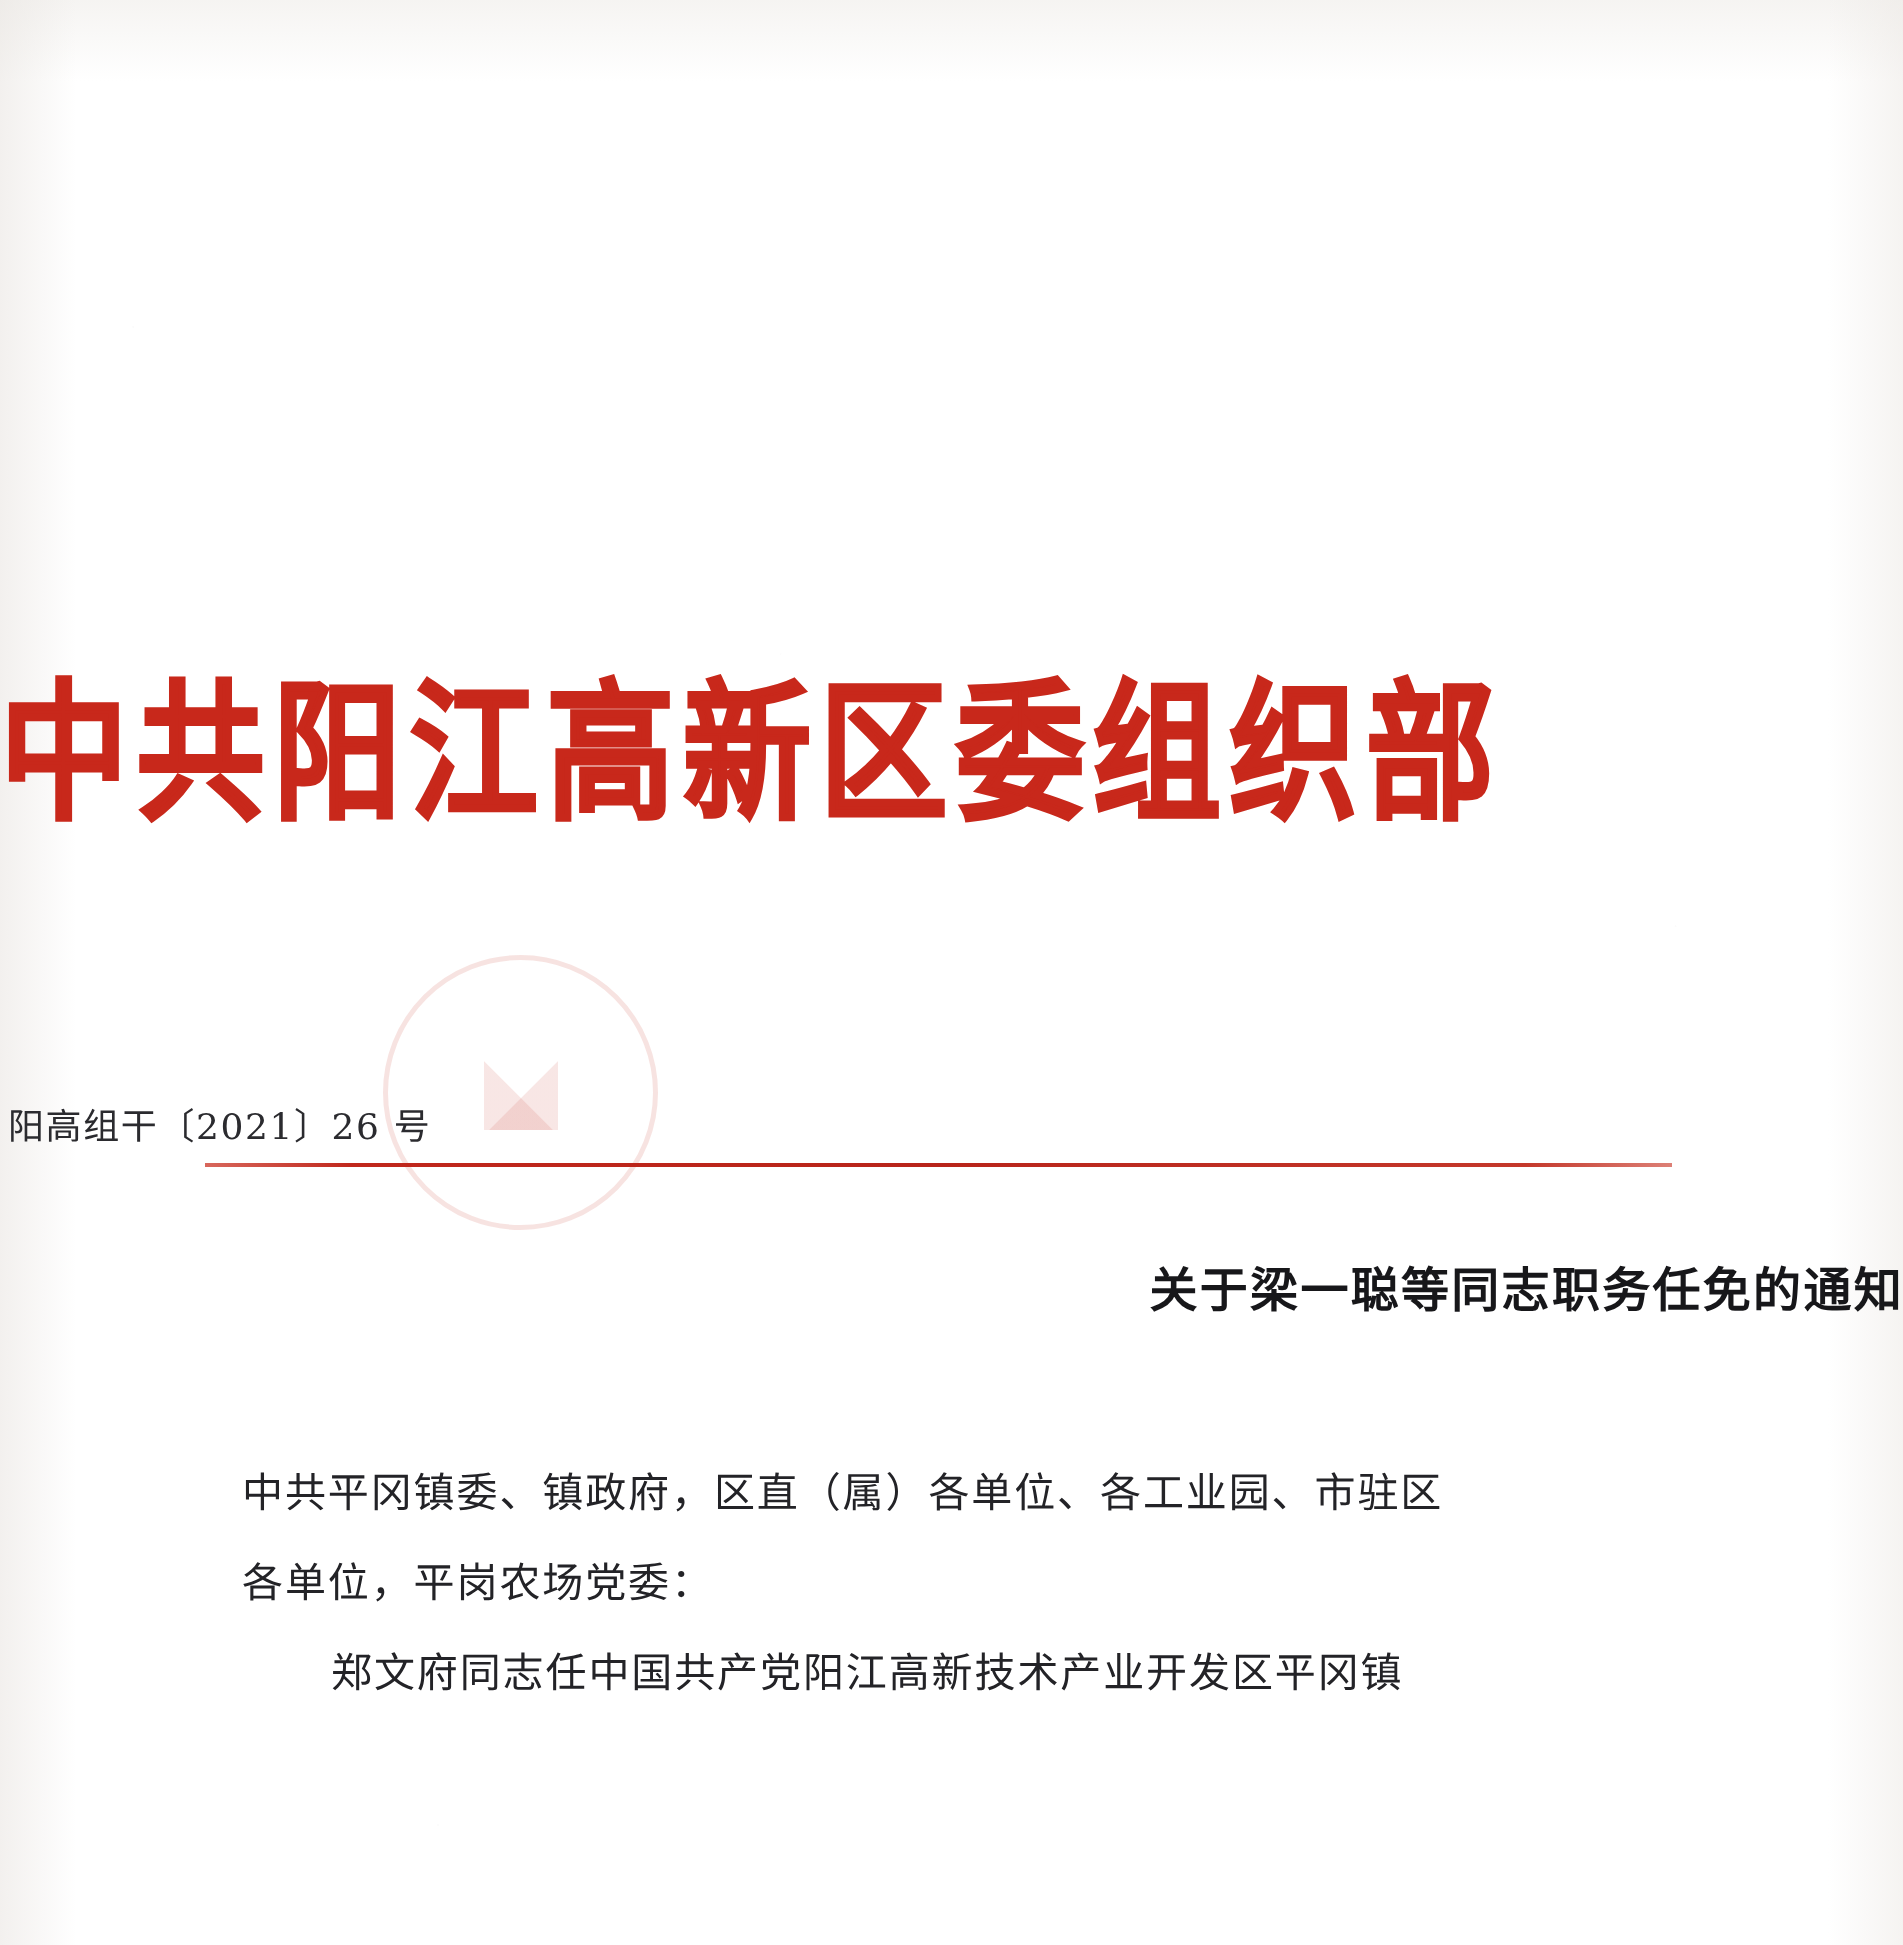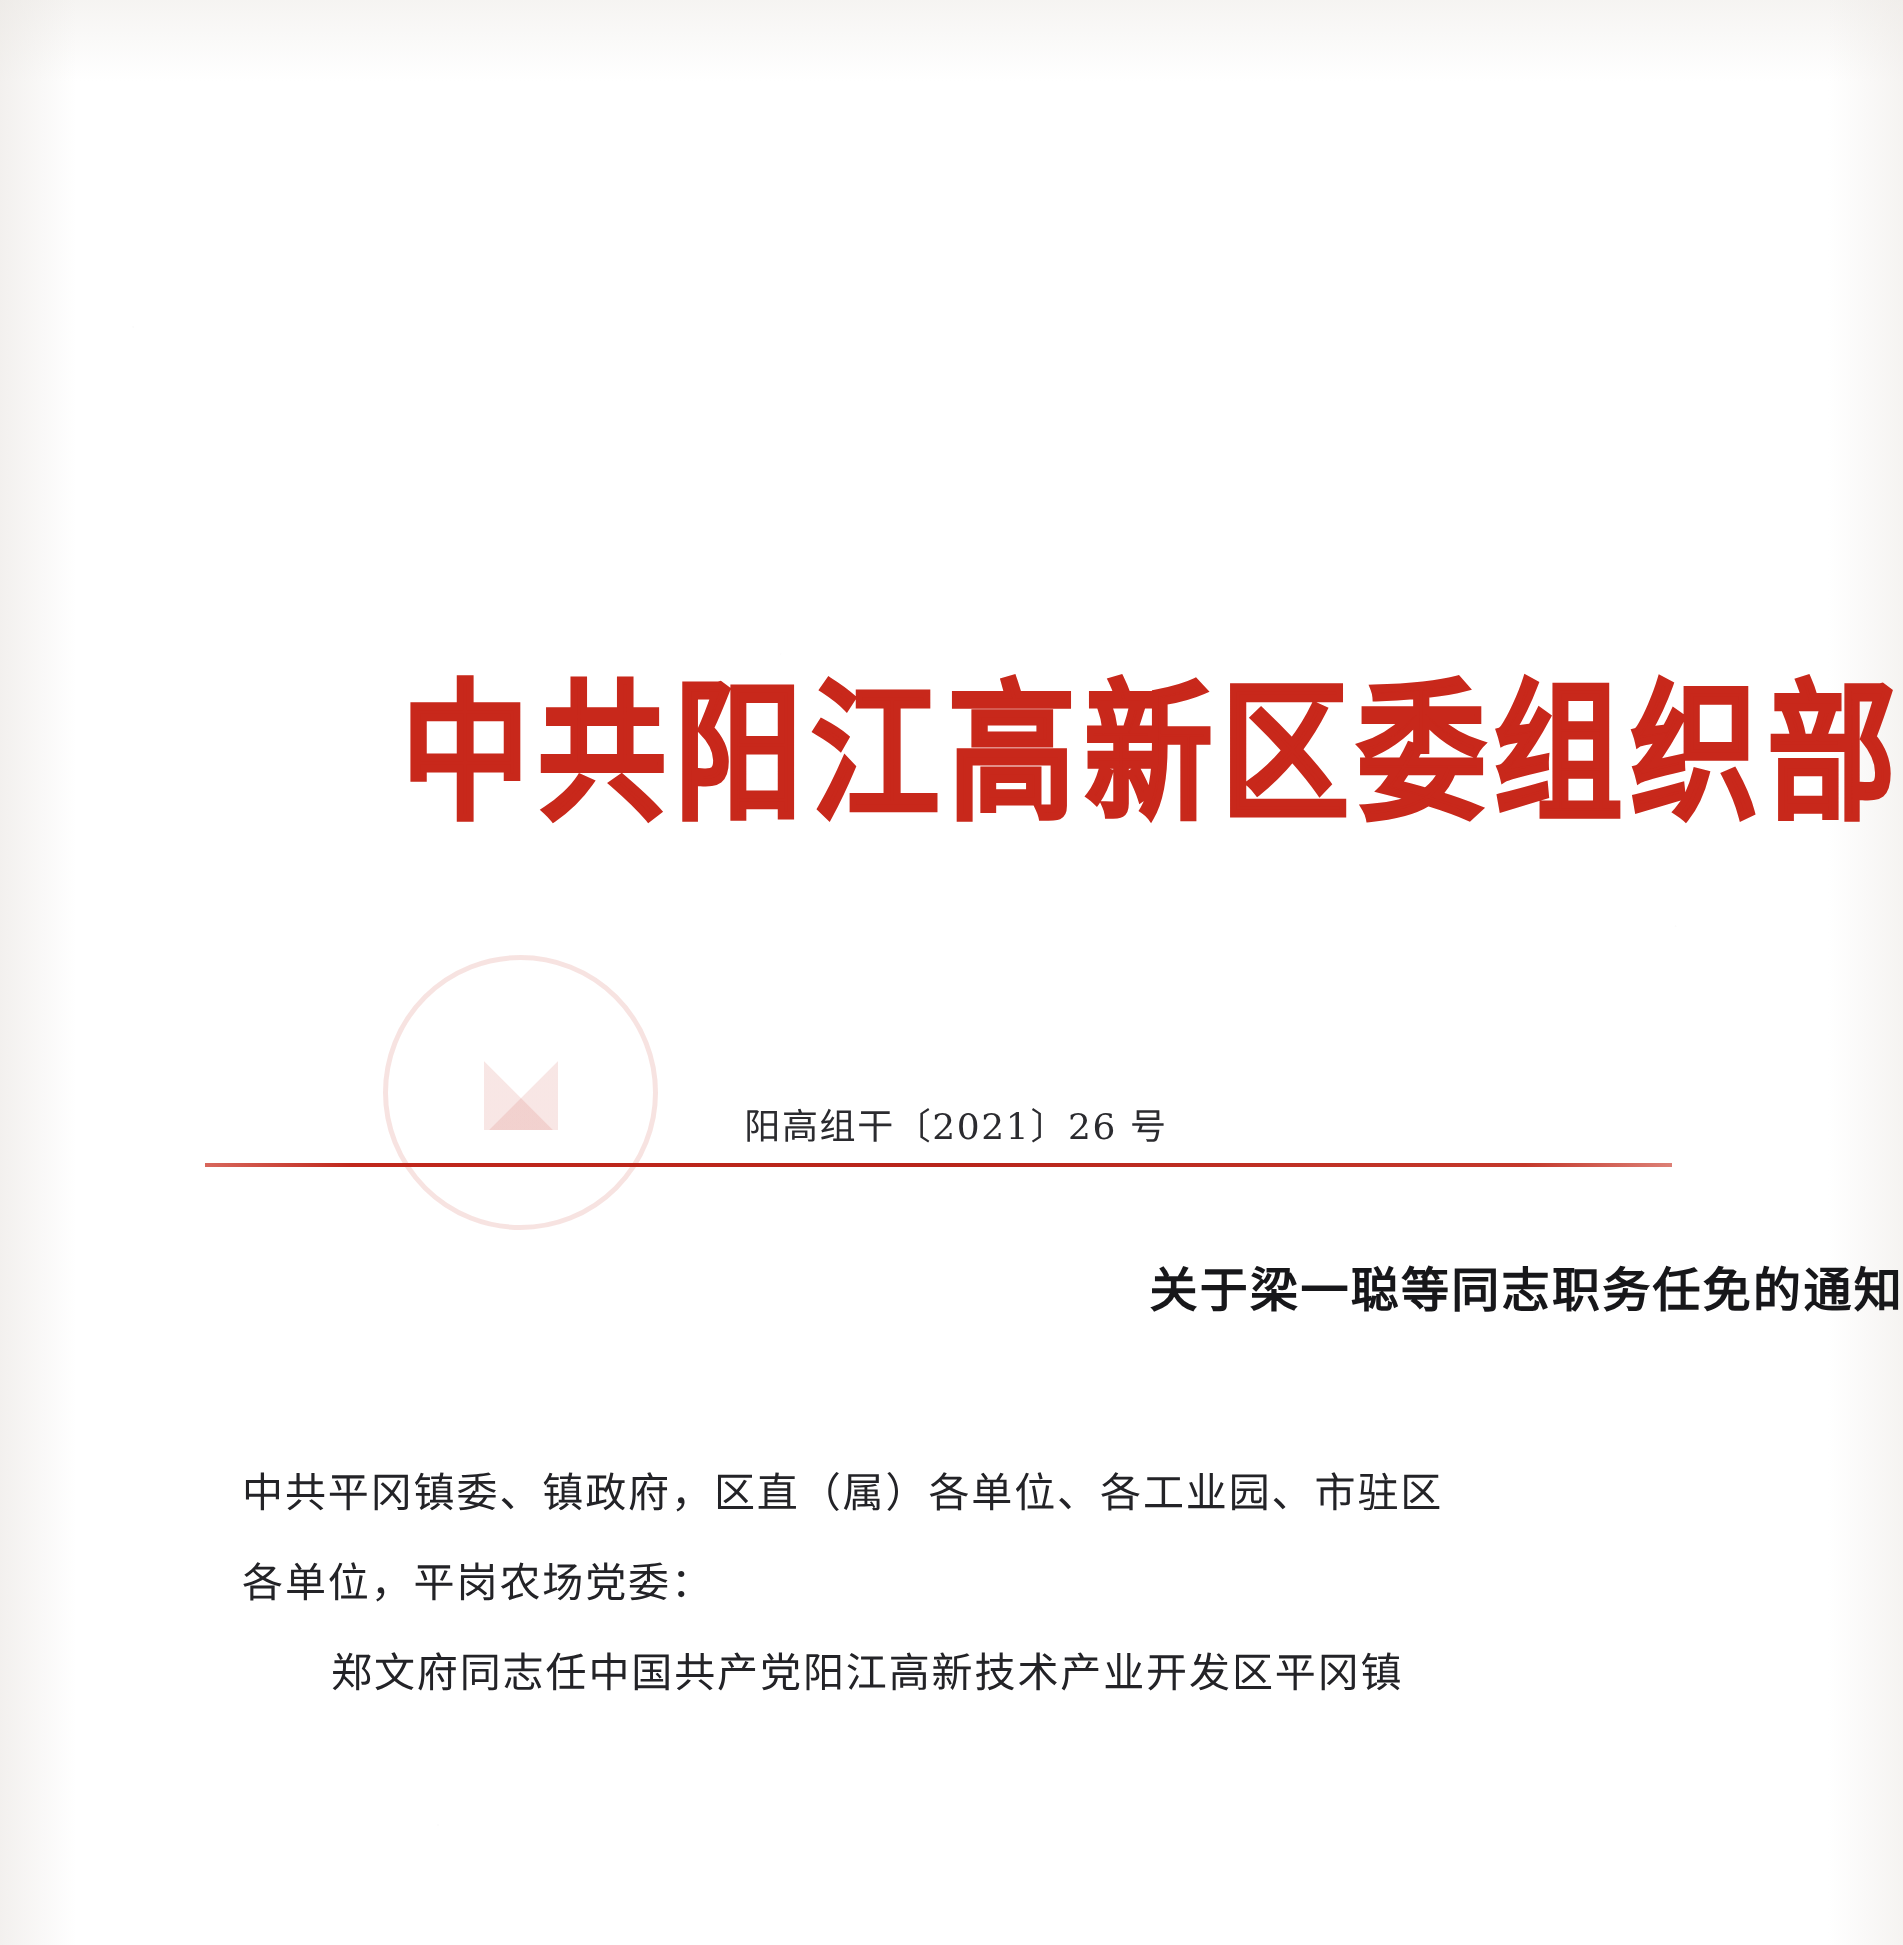--- a/index.html
+++ b/index.html
@@ -42,21 +42,21 @@
       radial-gradient(circle at 61% 88%, rgba(150,150,150,0.07) 0 0.8px, transparent 1.2px),
       radial-gradient(circle at 41% 24%, rgba(150,150,150,0.06) 0 0.8px, transparent 1.2px);
   }
 
   
   .masthead {
     position: absolute;
     left: 0;
     right: 0;
     top: 677px;
-    text-align: right;
+    text-align: left;
     line-height: 1;
   }
   .masthead-text {
     display: inline-block;
     font-family: "DejaVu Serif", "Liberation Serif", serif;
     font-weight: 700;
     font-size: 128px;
     letter-spacing: 8.6px;
     color: #C8281B;
     -webkit-text-stroke: 2.7px #C8281B;
@@ -89,21 +89,21 @@
       linear-gradient(45deg, rgba(205,80,70,0.14) 46%, transparent 47%),
       linear-gradient(-45deg, rgba(205,80,70,0.14) 46%, transparent 47%);
   }
 
   
   .doc-number-row {
     position: absolute;
     left: 8px;
     right: 0;
     top: 1097px;
-    text-align: center;
+    text-align: left;
   }
   .doc-number {
     display: inline-block;
     font-family: "DejaVu Serif", "Liberation Serif", serif;
     font-size: 36px;
     color: #2b2b2f;
     letter-spacing: 1.6px;
     white-space: nowrap;
   }
 

